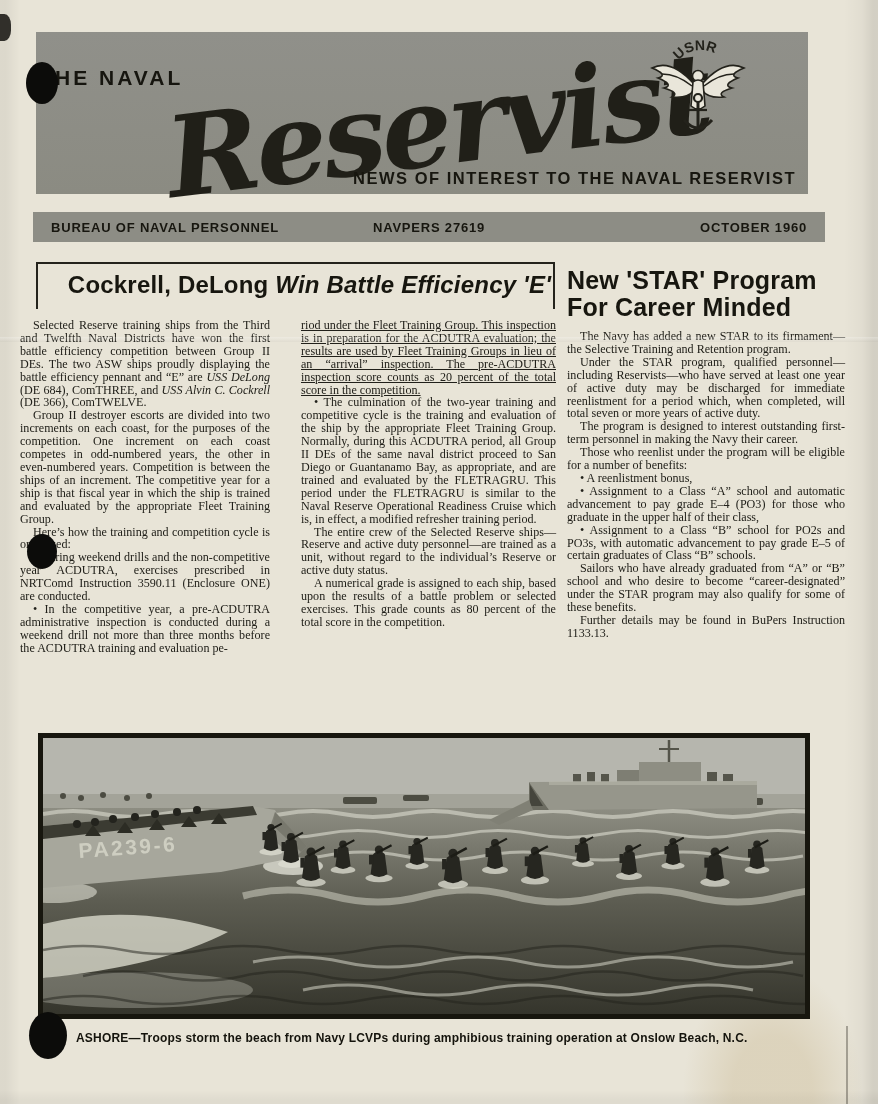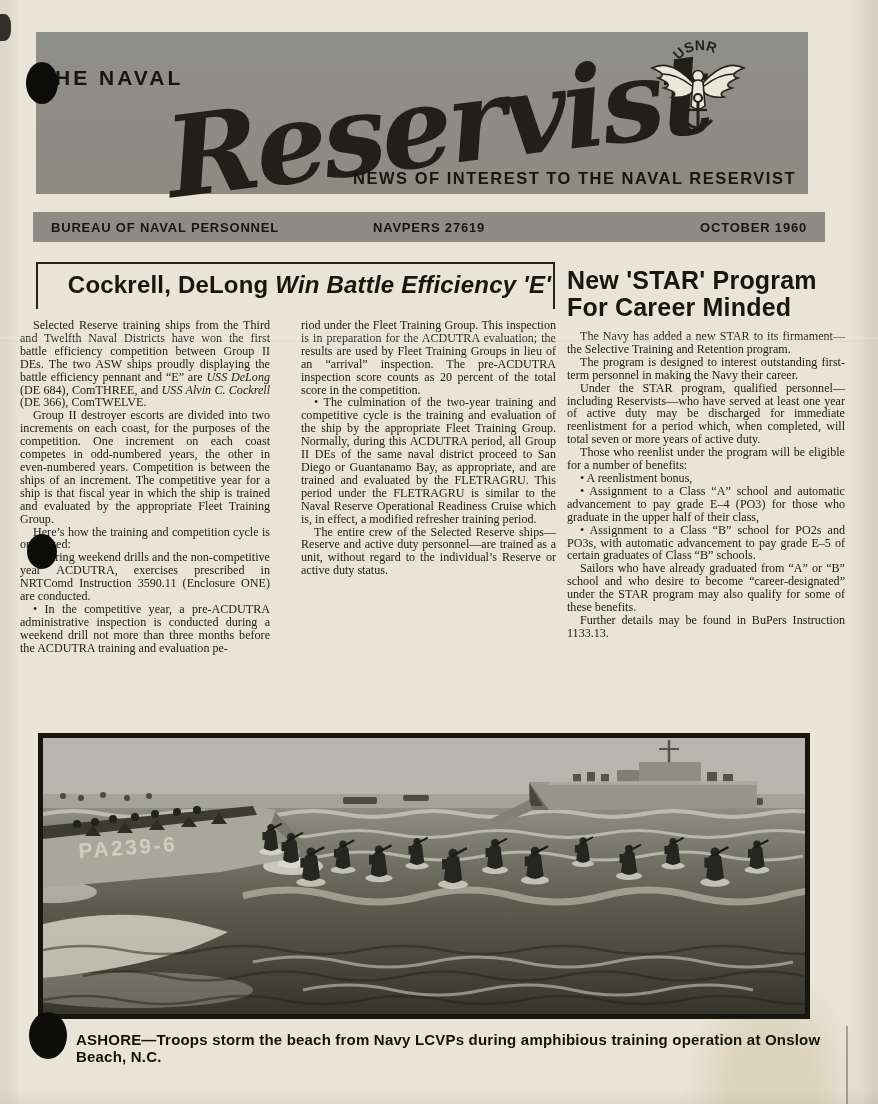--- a/index.html
+++ b/index.html
@@ -35,37 +35,37 @@
   .info-bar .rgt{position:absolute;right:18px;text-align:center;}
   
   .title-box{position:absolute;left:36px;top:262px;width:515px;height:45px;
     border:2.5px solid #24231c;border-bottom:none;text-align:center;}
   .title-box h1{margin:7px 0 0 0;font-family:"Liberation Sans",sans-serif;
     font-weight:bold;font-size:24px;color:#17160f;letter-spacing:.2px;padding-left:28px;}
   .title-box h1 .ital{font-style:italic;}
   .col{position:absolute;top:319px;font-size:12.1px;line-height:12.9px;
     text-align:justify;color:#21201a;}
   .col p{margin:0;text-indent:13px;}
-  .col p.noind{text-indent:0;}
+  .col p.noind{text-indent:0;text-decoration:underline;}
   .col1{left:20px;width:250px;}
   .col2{left:301px;width:255px;}
   .shipname{font-style:italic;}
   
   .article-right{position:absolute;left:567px;top:248px;width:278px;margin-top:19px;}
   .article-right h2{margin:0;font-family:"Liberation Sans",sans-serif;font-weight:bold;
     font-size:25px;line-height:27px;color:#17160f;letter-spacing:.2px;}
   .article-right .body{margin-top:9px;font-size:12.1px;line-height:12.9px;
     text-align:justify;color:#21201a;}
   .article-right .body p{margin:0;text-indent:13px;}
   
   .photo-frame{position:absolute;left:38px;top:733px;width:762px;height:276px;
     border:5px solid #17160e;background:#9a9a90;}
   .caption{position:absolute;left:36px;top:1031px;width:810px;padding-left:40px;
     box-sizing:border-box;font-family:"Liberation Sans",sans-serif;font-weight:bold;
-    font-size:15px;letter-spacing:.2px;color:#14130c;}
+    font-size:12px;letter-spacing:.2px;color:#14130c;}
   
   .hole{position:absolute;background:#0c0c0a;border-radius:50%;}
   .hole1{left:26px;top:62px;width:32px;height:42px;}
   .hole2{left:27px;top:534px;width:30px;height:35px;}
   .hole3{left:29px;top:1012px;width:38px;height:47px;}
   .corner-mark{position:absolute;left:0;top:14px;width:11px;height:27px;background:#22211c;
     border-radius:0 60% 60% 0/0 40% 40% 0;opacity:.92;}
   .crease-right{position:absolute;left:846px;top:1026px;width:2px;height:78px;
     background:rgba(40,38,30,.35);}
 </style>
@@ -127,31 +127,32 @@
     <p>Group II destroyer escorts are divided into two increments on each coast, for the purposes of the competition. One increment on each coast competes in odd-numbered years, the other in even-numbered years. Competition is between the ships of an increment. The competitive year for a ship is that fiscal year in which the ship is trained and evaluated by the appropriate Fleet Training Group.</p>
     <p>Here’s how the training and competition cycle is organized:</p>
     <p>• During weekend drills and the non-competitive year ACDUTRA, exercises prescribed in NRTComd Instruction 3590.11 (Enclosure ONE) are conducted.</p>
     <p>• In the competitive year, a pre-ACDUTRA administrative inspection is conducted during a weekend drill not more than three months before the ACDUTRA training and evaluation pe-</p>
   </div>
 
   <div class="col col2">
     <p class="noind">riod under the Fleet Training Group. This inspection is in preparation for the ACDUTRA evaluation; the results are used by Fleet Training Groups in lieu of an “arrival” inspection. The pre-ACDUTRA inspection score counts as 20 percent of the total score in the competition.</p>
     <p>• The culmination of the two-year training and competitive cycle is the training and evaluation of the ship by the appropriate Fleet Training Group. Normally, during this ACDUTRA period, all Group II DEs of the same naval district proceed to San Diego or Guantanamo Bay, as appropriate, and are trained and evaluated by the FLETRAGRU. This period under the FLETRAGRU is similar to the Naval Reserve Operational Readiness Cruise which is, in effect, a modified refresher training period.</p>
     <p>The entire crew of the Selected Reserve ships—Reserve and active duty personnel—are trained as a unit, without regard to the individual’s Reserve or active duty status.</p>
+    <p>A numerical grade is assigned to each ship, based upon the results of a battle problem or selected exercises. This grade counts as 80 percent of the total score in the competition.</p>
   </div>
 
   <div class="article-right">
     <h2>
       <div>New 'STAR' Program</div>
       <div>For Career Minded</div>
     </h2>
     <div class="body">
       <p>The Navy has added a new STAR to its firmament—the Selective Training and Retention program.</p>
+      <p>Under the STAR program, qualified personnel—including Reservists—who have served at least one year of active duty may be discharged for immediate reenlistment for a period which, when completed, will total seven or more years of active duty.</p>
       <p>The program is designed to interest outstanding first-term personnel in making the Navy their career.</p>
-      <p>Under the STAR program, qualified personnel—including Reservists—who have served at least one year of active duty may be discharged for immediate reenlistment for a period which, when completed, will total seven or more years of active duty.</p>
       <p>Those who reenlist under the program will be eligible for a number of benefits:</p>
       <p>• A reenlistment bonus,</p>
       <p>• Assignment to a Class “A” school and automatic advancement to pay grade E–4 (PO3) for those who graduate in the upper half of their class,</p>
       <p>• Assignment to a Class “B” school for PO2s and PO3s, with automatic advancement to pay grade E–5 of certain graduates of Class “B” schools.</p>
       <p>Sailors who have already graduated from “A” or “B” school and who desire to become “career-designated” under the STAR program may also qualify for some of these benefits.</p>
       <p>Further details may be found in BuPers Instruction 1133.13.</p>
     </div>
   </div>
 
   <div class="photo-frame">

